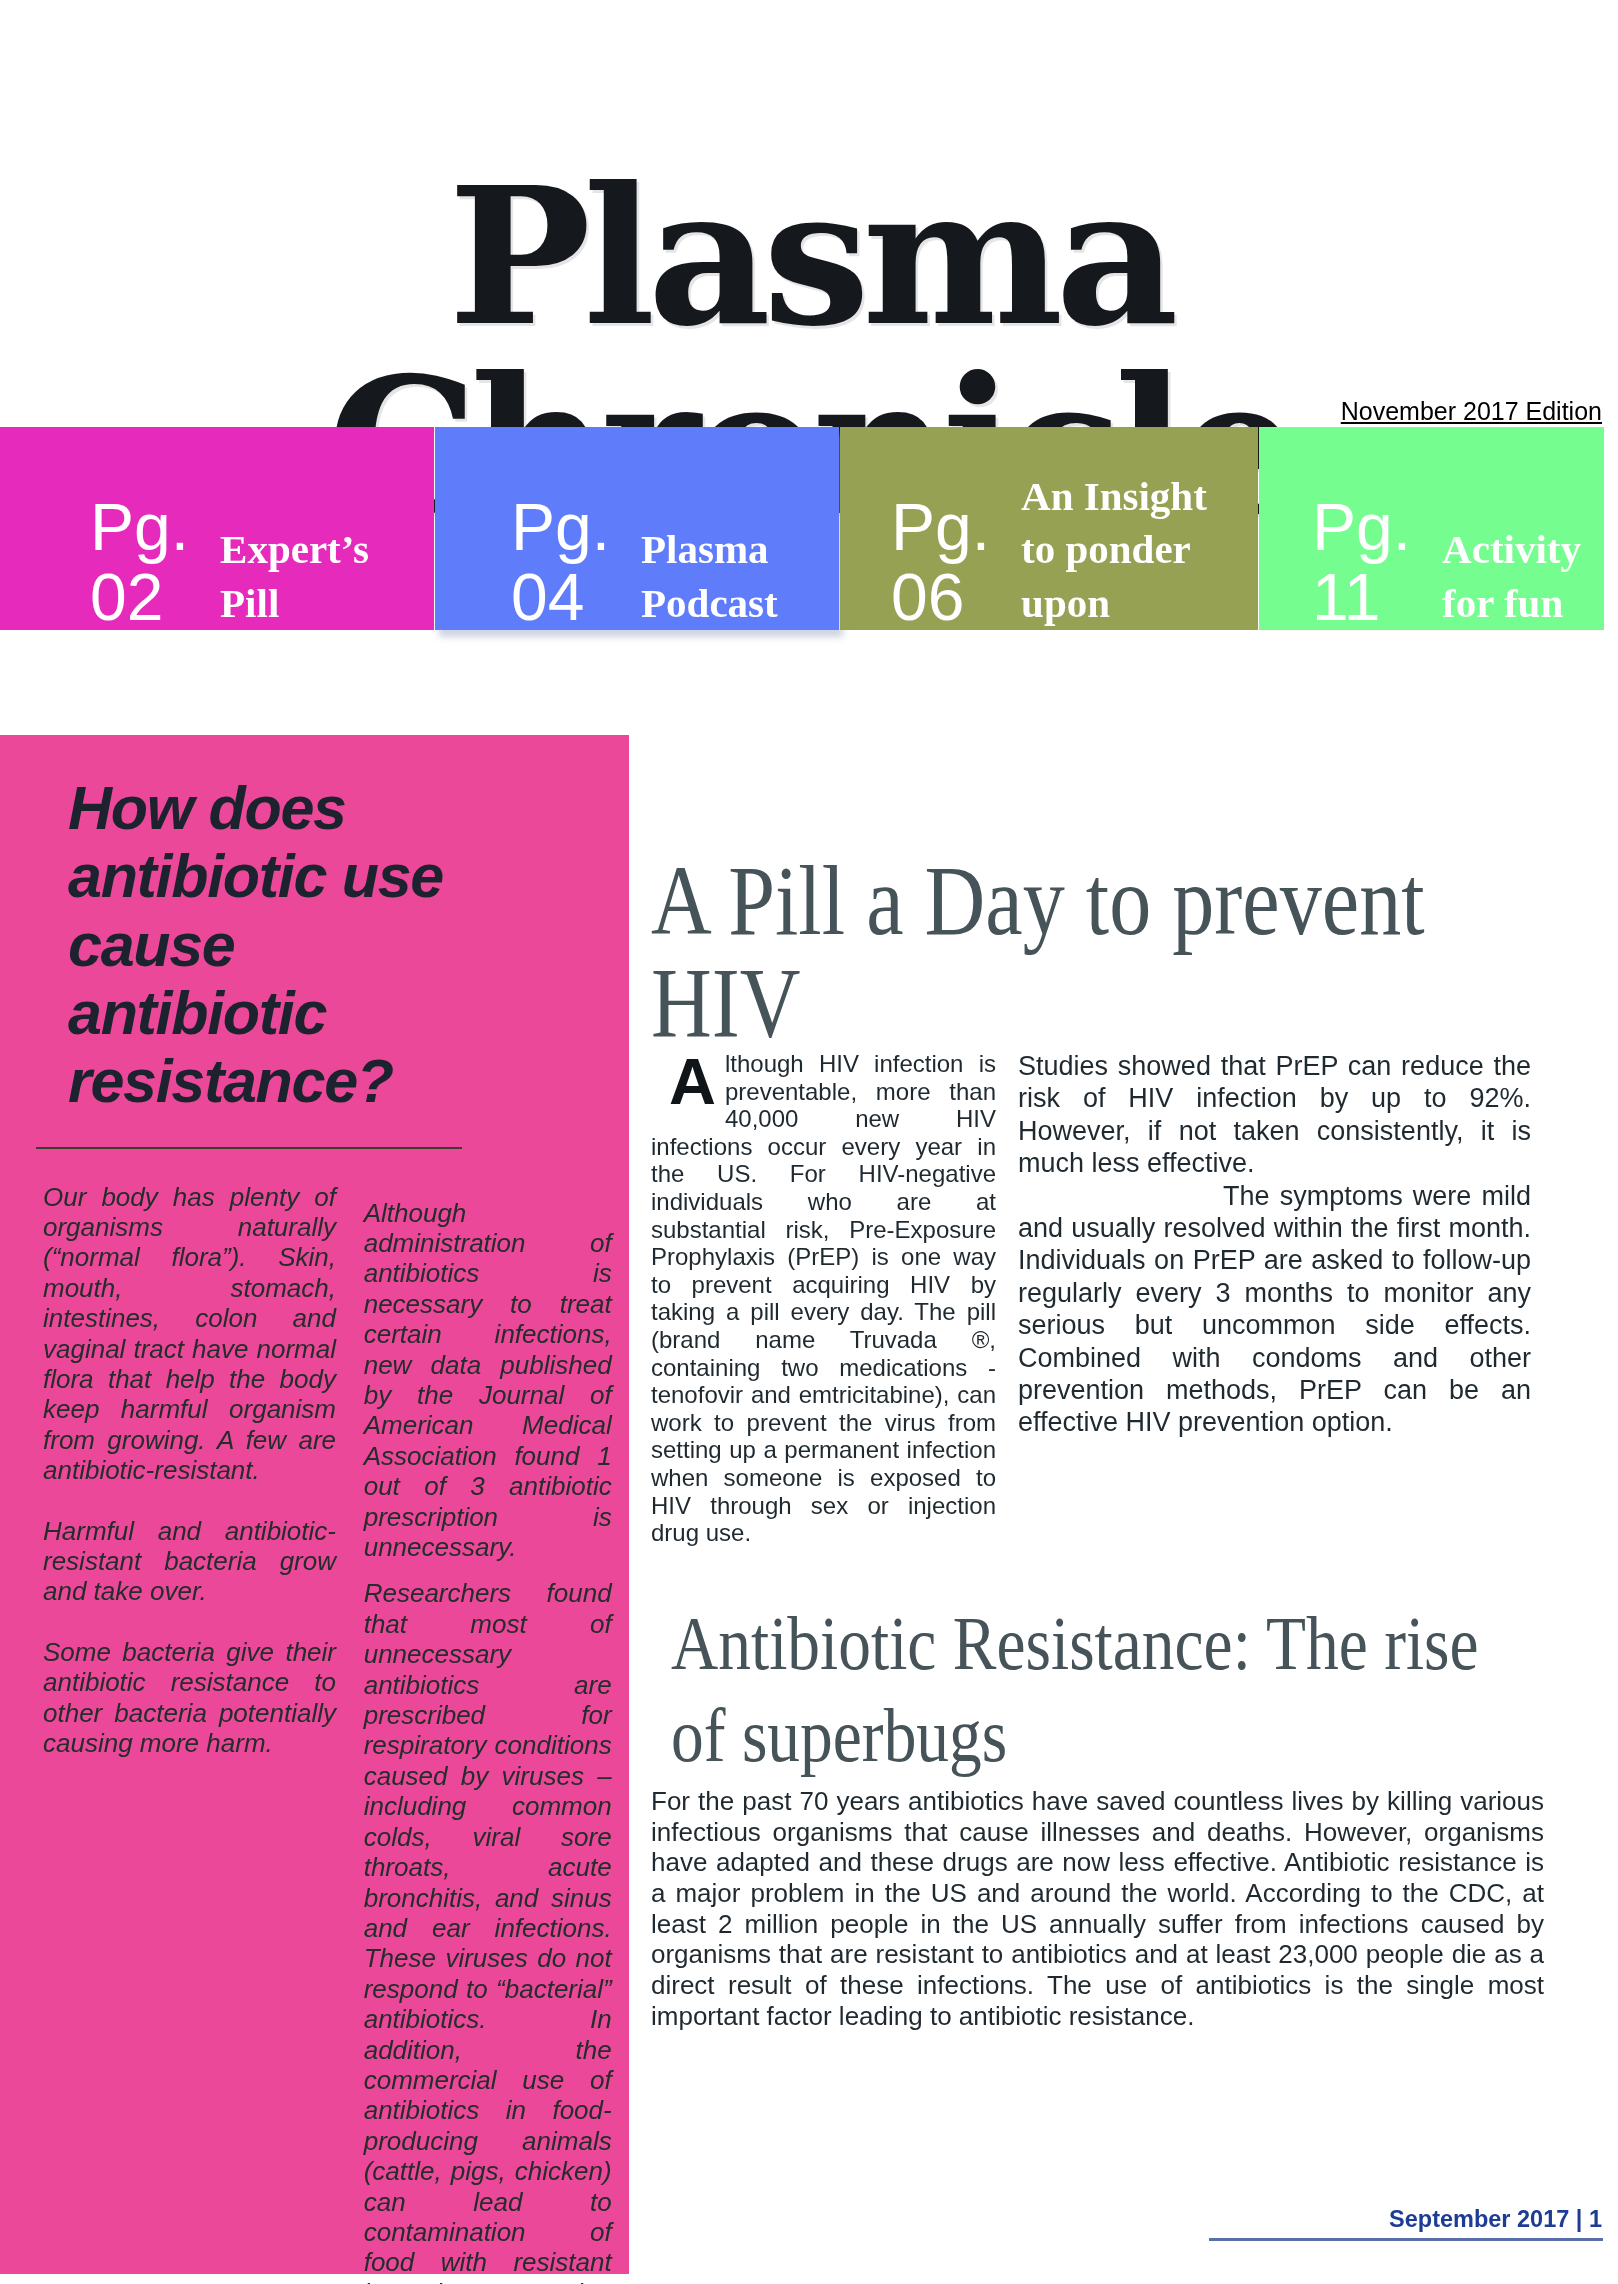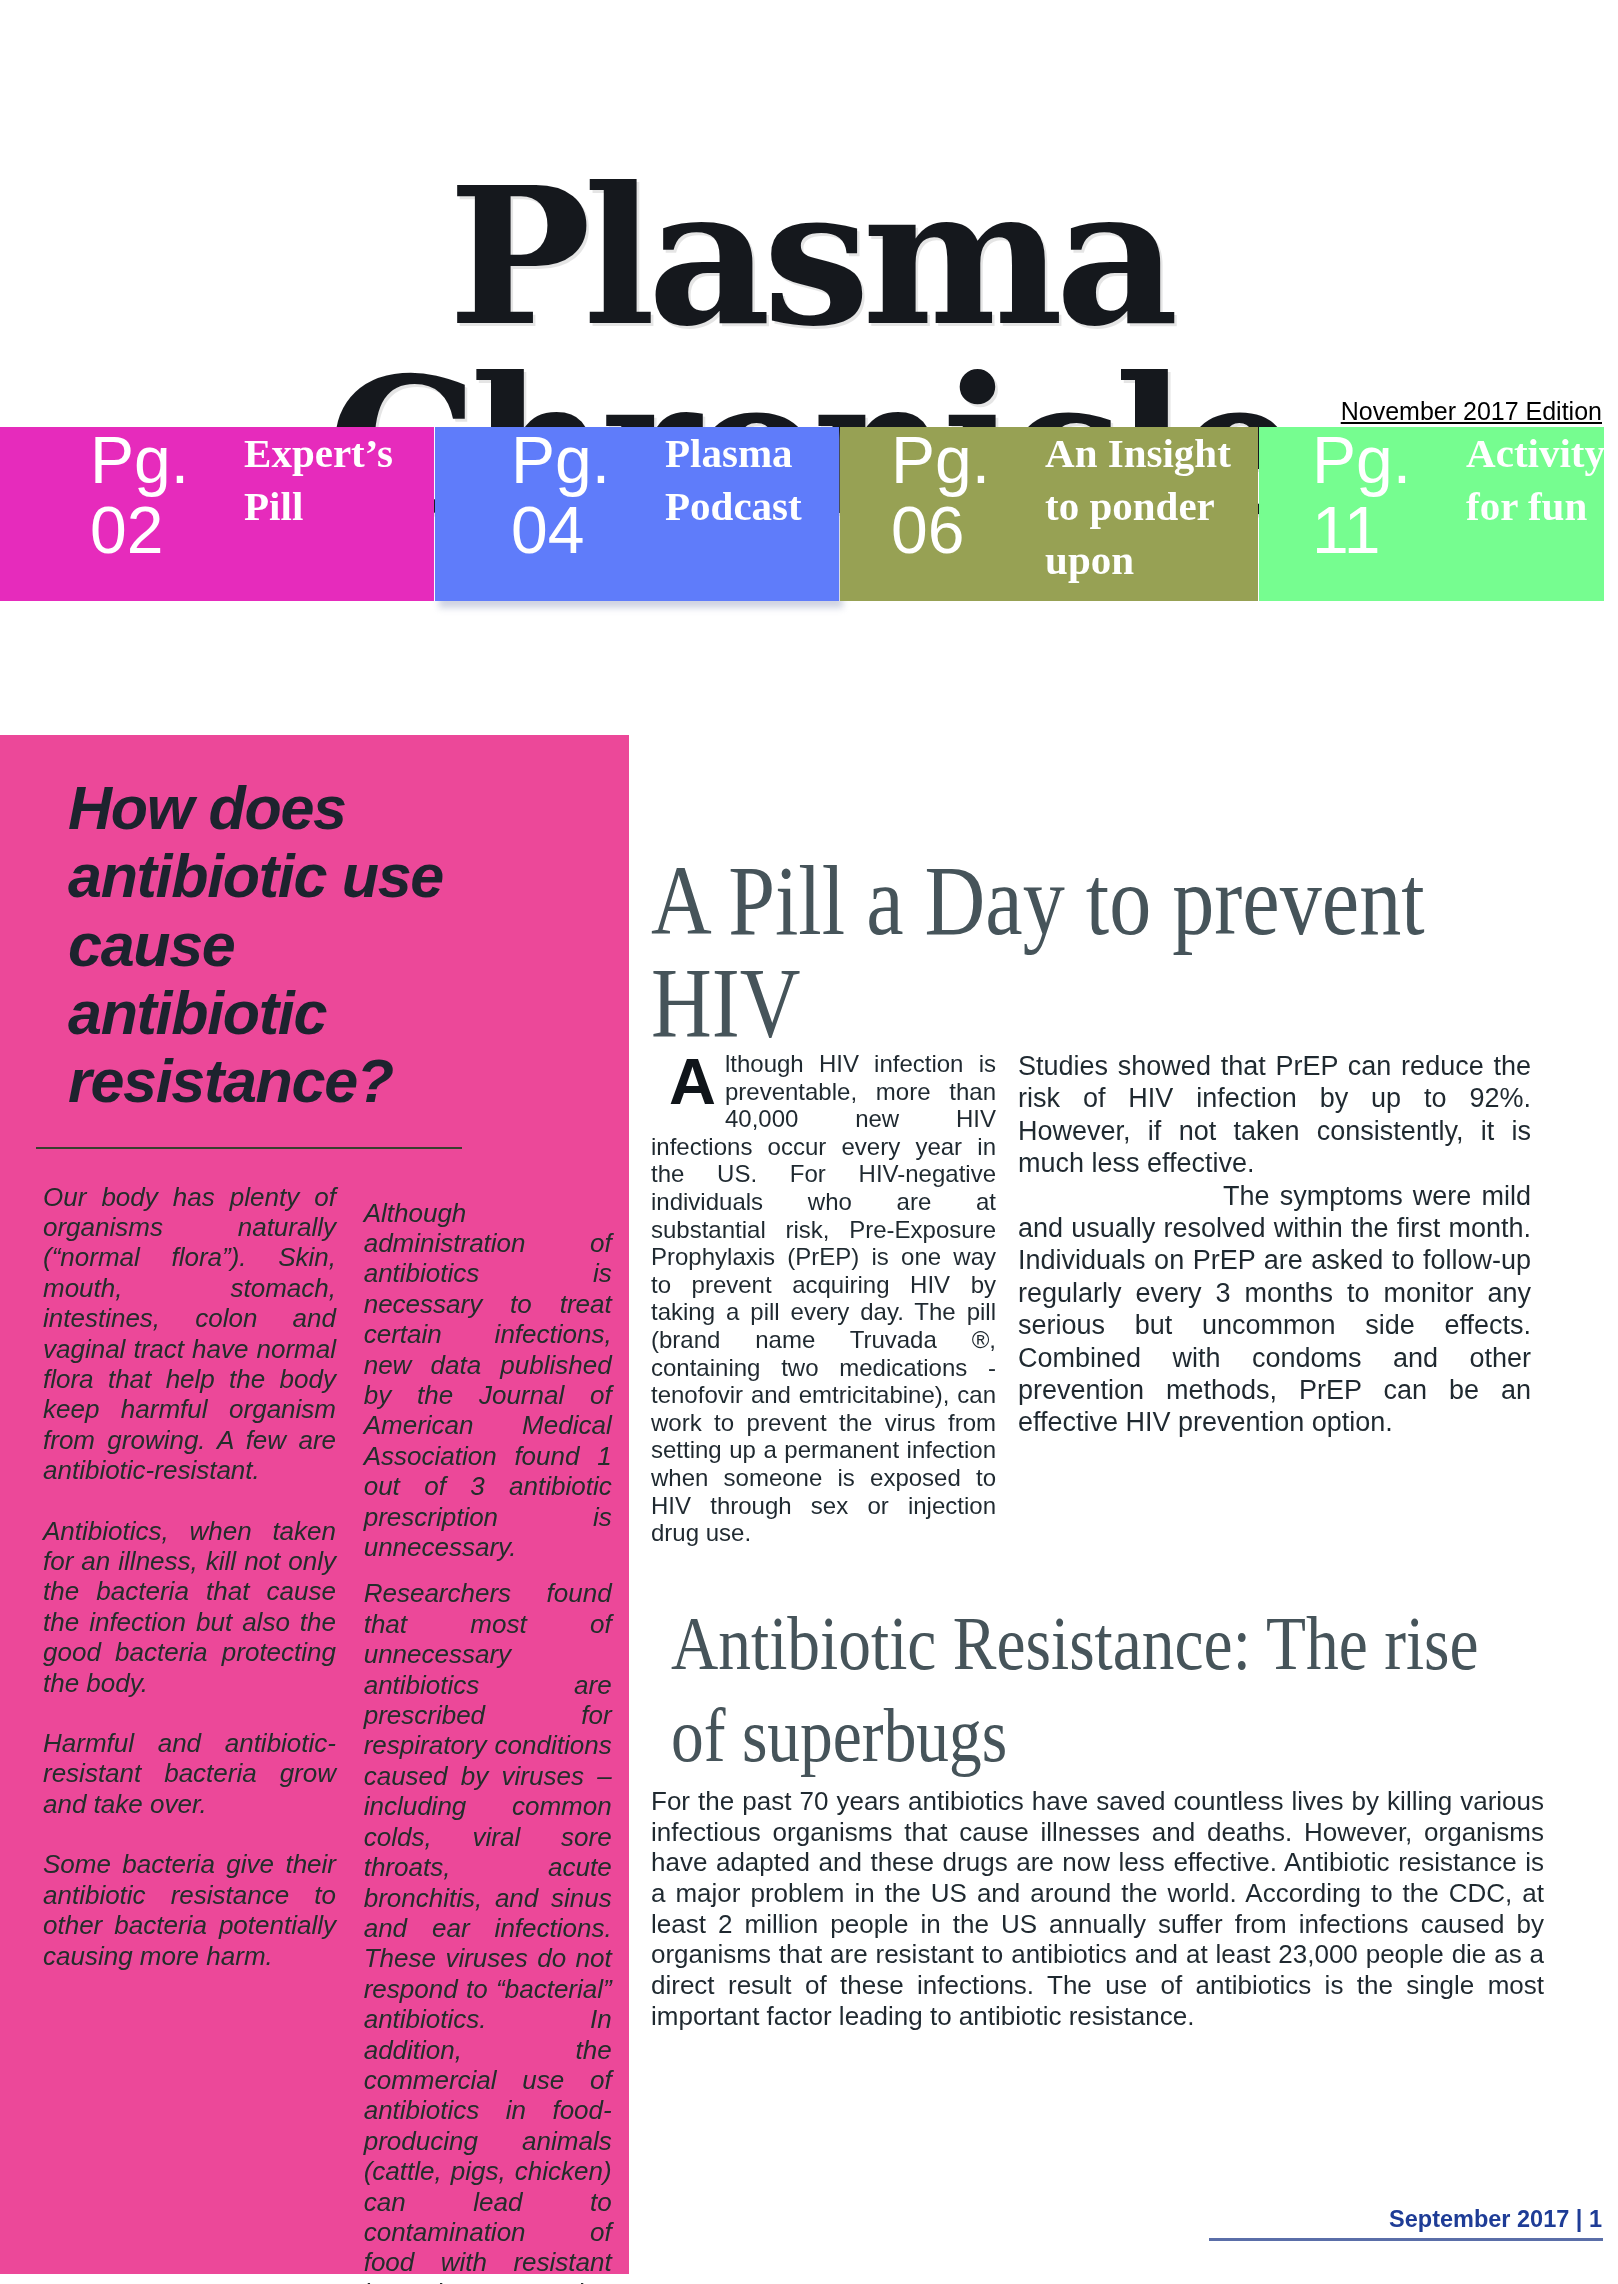--- a/index.html
+++ b/index.html
@@ -15,22 +15,22 @@
     font-size:190px;line-height:1;letter-spacing:-7.8px;color:#15181d;
     text-shadow:2.6px 2.6px 0 rgba(0,0,0,0.10);
   }
   .edition{
     position:absolute;right:17px;top:397px;
     font-size:25px;font-weight:normal;color:#000;text-decoration:underline;
   }
 
   
   .navbox{
-    position:absolute;top:427px;height:174px;display:flex;align-items:flex-start;
-    color:#ffffff;box-sizing:border-box;gap:24px;
+    position:absolute;top:427px;height:203px;display:flex;align-items:flex-end;
+    color:#ffffff;box-sizing:border-box;
   }
   .nb1{left:0;width:434px;padding-left:90px;}
   .nb2{left:435px;width:404px;padding-left:76px;box-shadow:3.9px 6.5px 6.5px rgba(150,160,190,.45);}
   .nb3{left:840px;width:418px;padding-left:51px;}
   .nb4{left:1259px;width:345px;padding-left:53px;}
   .pgcol{display:flex;flex-direction:column;line-height:1.0;}
   .pgcol .pg,.pgcol .pgnum{font-size:66px;font-weight:normal;}
   .pgcol .pgnum{margin-top:4px;}
   .navlabel{
     font-family:"Liberation Serif",serif;font-weight:bold;
@@ -135,21 +135,20 @@
     </div>
     <div class="navlabel">Activity for fun</div>
   </div>
 
   <div class="sidebar" style="background-color: #ec4899; font-style: italic;">
     <div class="sidebar-heading">How does antibiotic use cause antibiotic resistance?</div>
     <div class="sidebar-rule"></div>
     <div class="sidebar-cols">
       <div class="scol-a">
         <p>Our body has plenty of organisms naturally (“normal flora”). Skin, mouth, stomach, intestines, colon and vaginal tract have normal flora that help the body keep harmful organism from growing. A few are antibiotic-resistant.</p>
-        <p>Antibiotics, when taken for an illness, kill not only the bacteria that cause the infection but also the good bacteria protecting the body.</p>
         <p>Harmful and antibiotic-resistant bacteria grow and take over.</p>
         <p>Some bacteria give their antibiotic resistance to other bacteria potentially causing more harm.</p>
       </div>
       <div class="scol-b">
         <p>Although administration of antibiotics is necessary to treat certain infections, new data published by the Journal of American Medical Association found 1 out of 3 antibiotic prescription is unnecessary.</p>
         <p>Researchers found that most of unnecessary antibiotics are prescribed for respiratory conditions caused by viruses – including common colds, viral sore throats, acute bronchitis, and sinus and ear infections. These viruses do not respond to “bacterial” antibiotics. In addition, the commercial use of antibiotics in food-producing animals (cattle, pigs, chicken) can lead to contamination of food with resistant bacteria causing antibiotic- resistant illnesses in humans. We need to promote responsible antibiotic use in food- producing animals.</p>
       </div>
     </div>
   </div>
 

